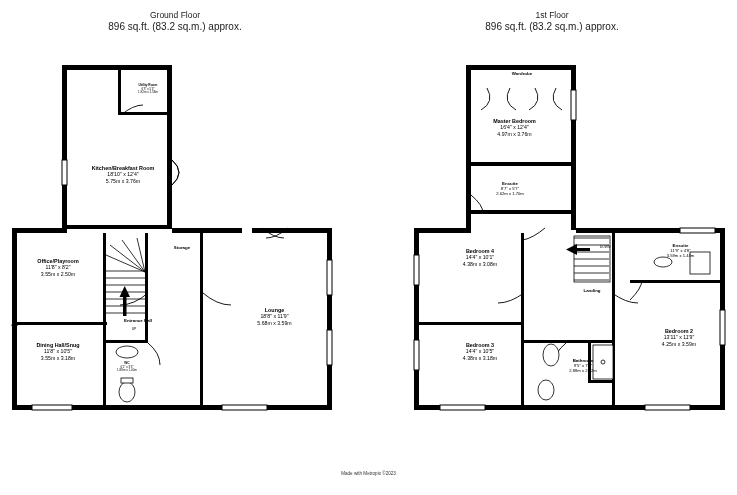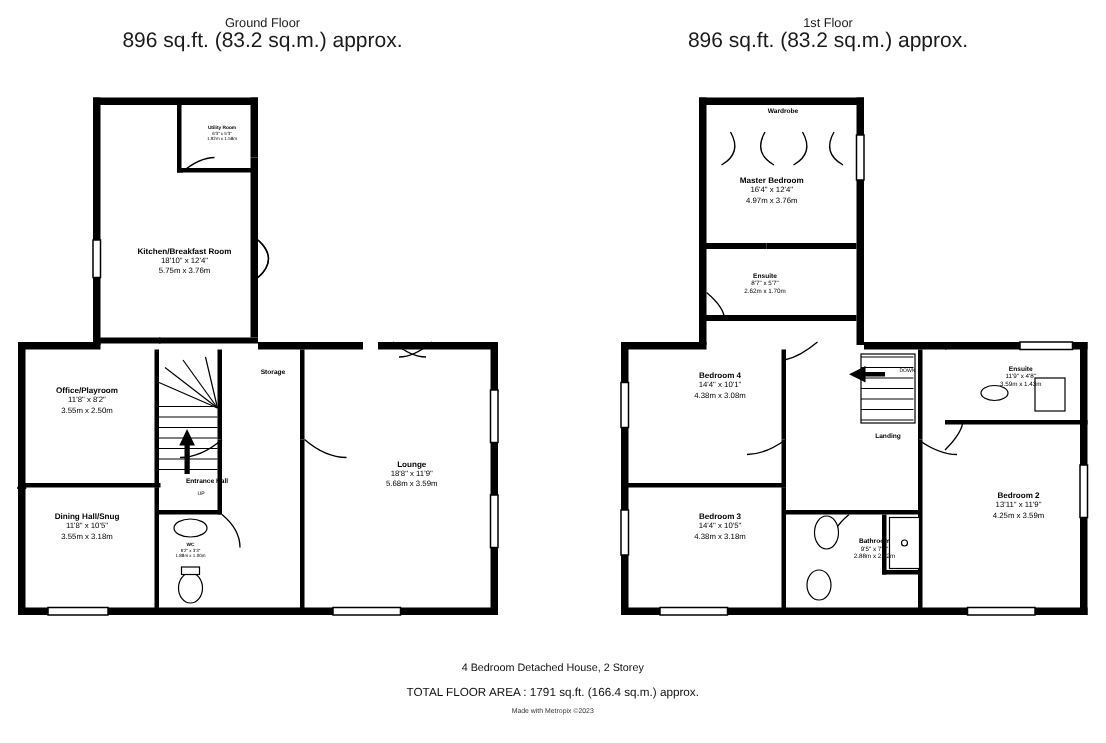--- a/index.html
+++ b/index.html
@@ -4,21 +4,21 @@
 <style>
   html,body{margin:0;padding:0;background:#ffffff;}
   body{width:737px;height:495px;position:relative;overflow:hidden;
        font-family:"Liberation Sans",sans-serif;color:#111;}
   .stage{position:absolute;left:0;top:0;width:737px;height:414px;}
 
   
   .floor-title{position:absolute;text-align:center;width:300px;
                font-size:8.5px;line-height:11px;color:#1a1a1a;}
   .floor-title .t{font-size:8.5px;}
-  .floor-title .s{font-size:14px;}
+  .floor-title .s{font-size:10px;}
 
   
   svg.plan{position:absolute;left:0;top:0;}
 
   
   .rlabel{position:absolute;text-align:center;color:#000;
           font-family:"Liberation Sans",sans-serif;}
   .rlabel .nm{font-weight:bold;display:block;}
   .rlabel .d1{display:block;}
   .rlabel .d2{display:block;}
@@ -317,17 +317,15 @@
   <div class="rlabel sz-sm" style="left:543px;top:358px;width:80px;">
     <span class="nm">Bathroom</span>
     <span class="d1">9'5"  x 7'0"</span>
     <span class="d2">2.88m  x 2.12m</span>
   </div>
 
   <div class="plain tiny" style="left:562px;top:288px;width:60px;">Landing</div>
 
   <div class="plain micro" style="left:592px;top:244px;width:26px;">DOWN</div>
 
-  <div class="footer f1" style="left:0;top:440px;">4 Bedroom Detached House, 2 Storey</div>
-  <div class="footer f2" style="left:0;top:457px;">TOTAL FLOOR AREA : 1791 sq.ft. (166.4 sq.m.) approx.</div>
   <div class="footer f3" style="left:0;top:470px;">Made with Metropix ©2023</div>
 
 </div>
 
 </body></html>

